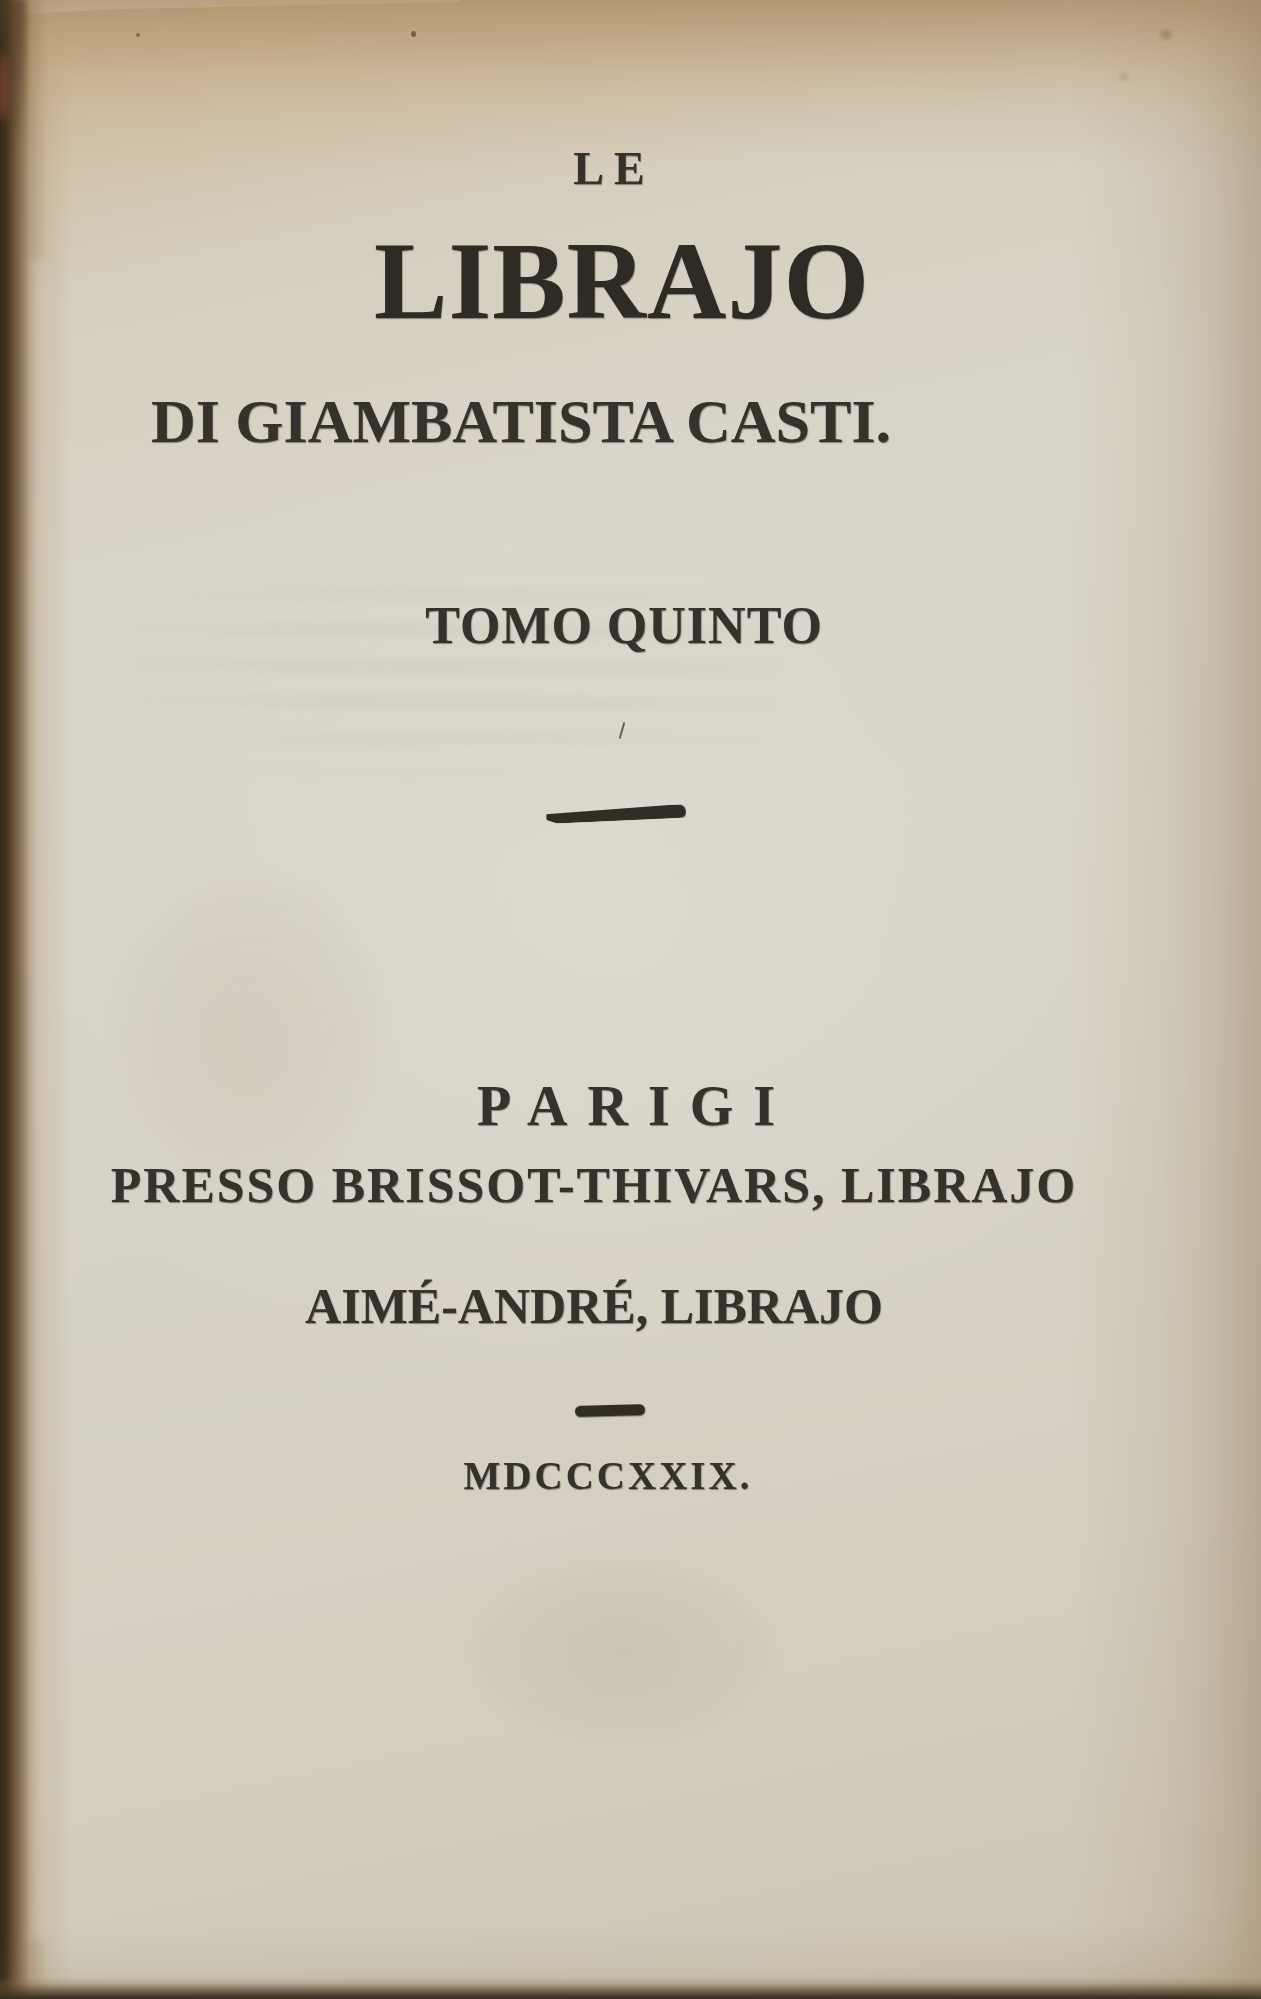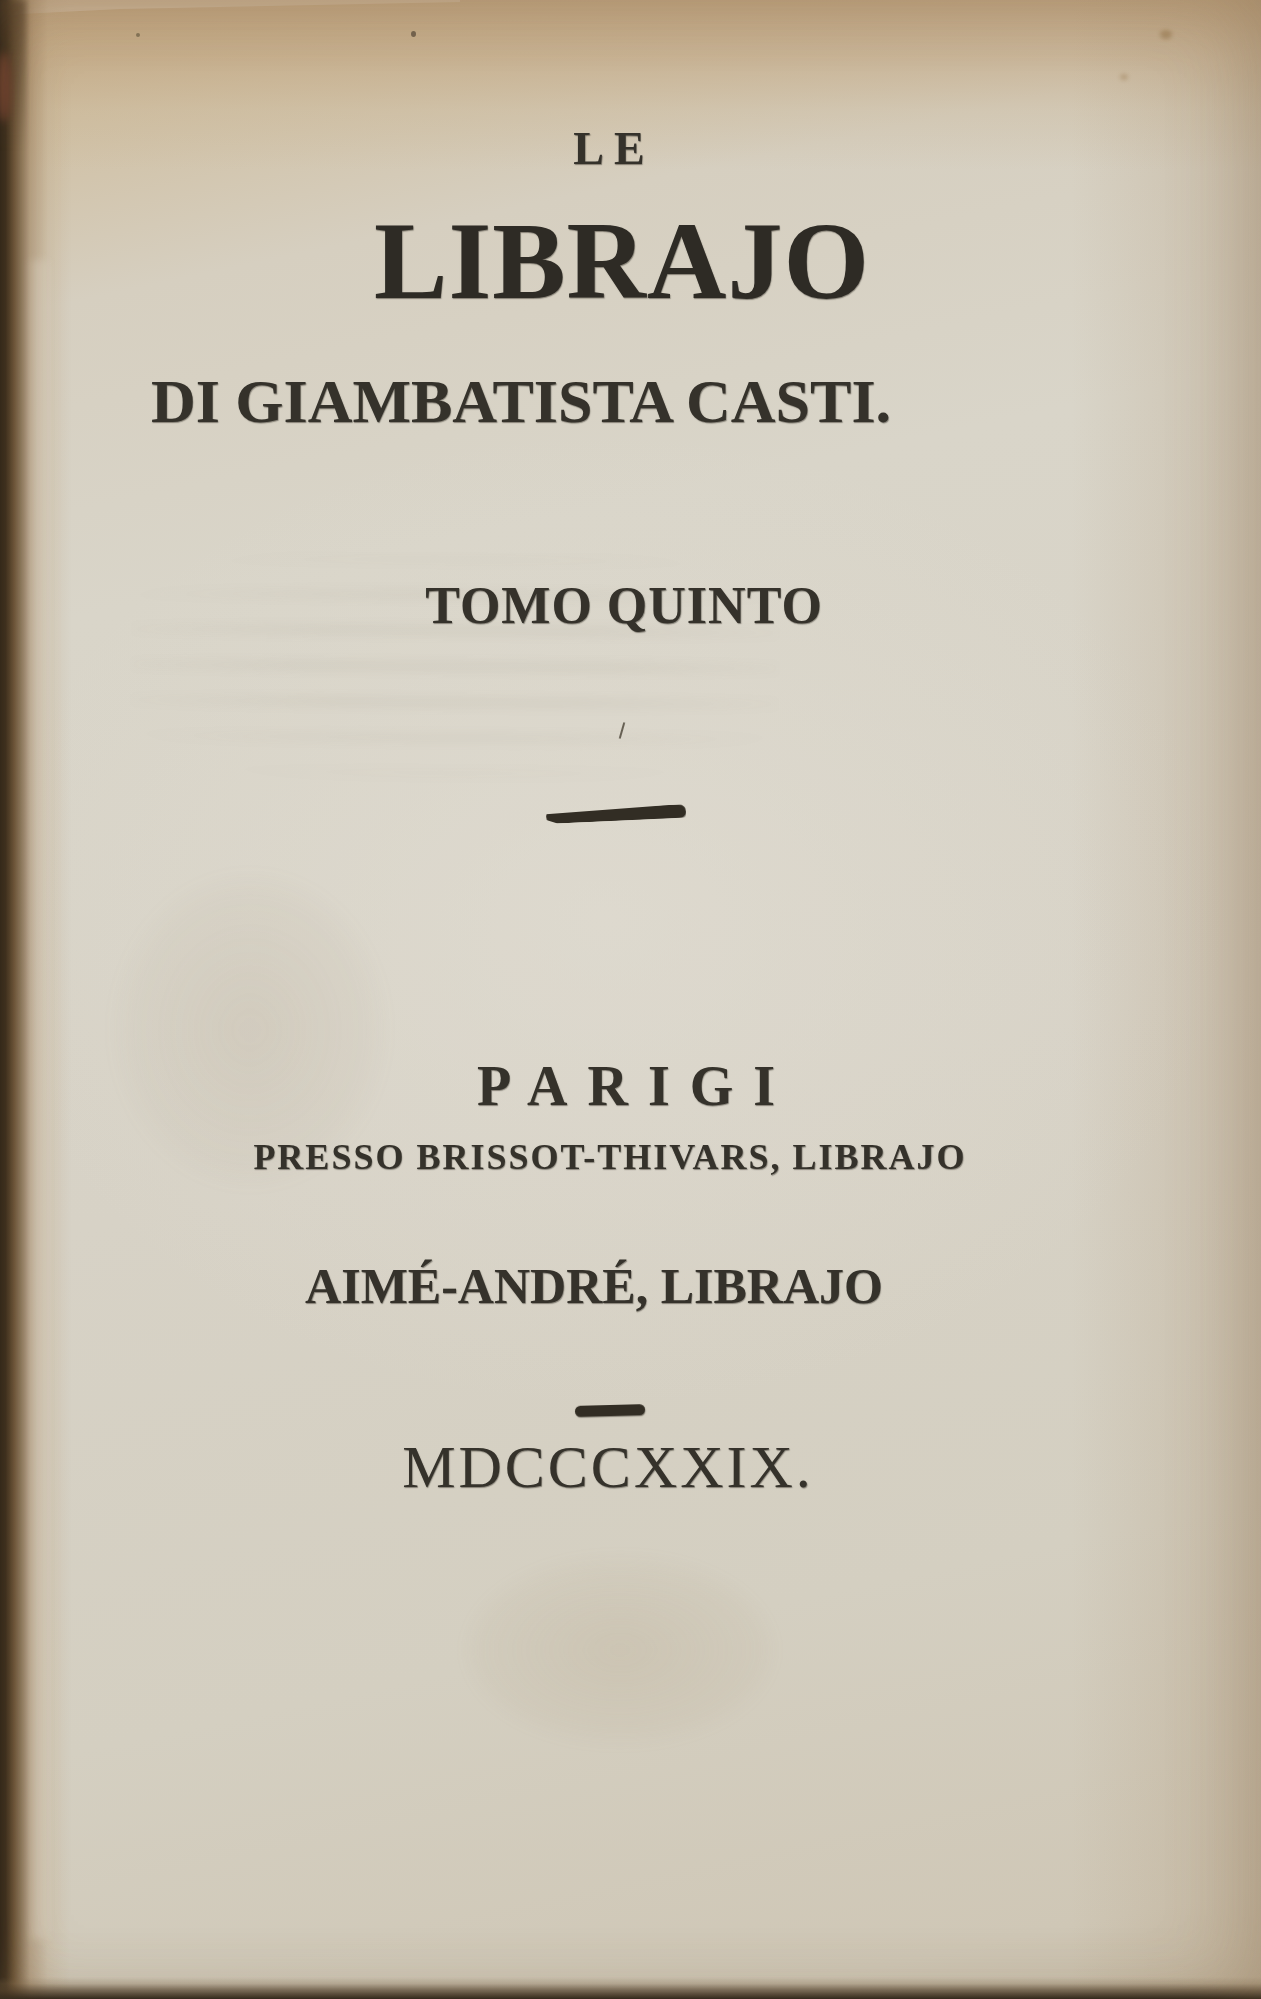--- a/index.html
+++ b/index.html
@@ -74,31 +74,32 @@
   }
 
   
   .line{
     position:absolute;
     transform:translateX(-50%);
     white-space:nowrap;
     color:var(--ink);
     filter:blur(0.4px);
     text-shadow:0.6px 0.9px 1.1px rgba(52,47,40,0.5), -0.4px -0.4px 0.8px rgba(218,213,201,0.5);
+    margin-top:20px;
   }
   .le      {left:614px; top:122px;  font-size:46px;  font-weight:700; letter-spacing:10px;}
   .novelle {left:622px; top:198px;  font-size:110px; font-weight:700; letter-spacing:1px; color:#2e2b25;}
   .author  {left:521px; top:366px;  font-size:62px;  font-weight:600; letter-spacing:0px;}
   .tomo    {left:624px; top:576px;  font-size:52px;  font-weight:700; letter-spacing:1px;}
   .city    {left:636px; top:1054px; font-size:56px;  font-weight:700; letter-spacing:20px;}
-  .pub1    {left:610px; top:1136px; font-size:36px;  font-weight:700; letter-spacing:2px;}
+  .pub1    {left:594px; top:1136px; font-size:50px;  font-weight:700; letter-spacing:2px;}
   .addr1   {left:606px; top:1211px; font-size:34px;  font-weight:700; letter-spacing:4px;}
   .pub2    {left:594px; top:1257px; font-size:50px;  font-weight:700; letter-spacing:0px;}
   .addr2   {left:613px; top:1333px; font-size:34px;  font-weight:700; letter-spacing:2px;}
-  .year    {left:608px; top:1433px; font-size:60px;  font-weight:400; letter-spacing:3px;}
+  .year    {left:608px; top:1433px; font-size:39px;  font-weight:700; letter-spacing:3px;}
 
   
   .rule{
     position:absolute;background:#322d24;filter:blur(0.5px);
     box-shadow:0.5px 1px 1px rgba(50,45,36,0.5);
   }
   .rule1{left:546px;top:807px;width:140px;height:14px;border-radius:8px;
          transform:rotate(-2.4deg);
          clip-path:polygon(0 30%,88% 2%,97% 0,100% 22%,100% 96%,8% 100%,0 72%);}
   .rule2{left:575px;top:1405px;width:70px;height:11px;border-radius:6px;transform:rotate(-1.5deg);}

